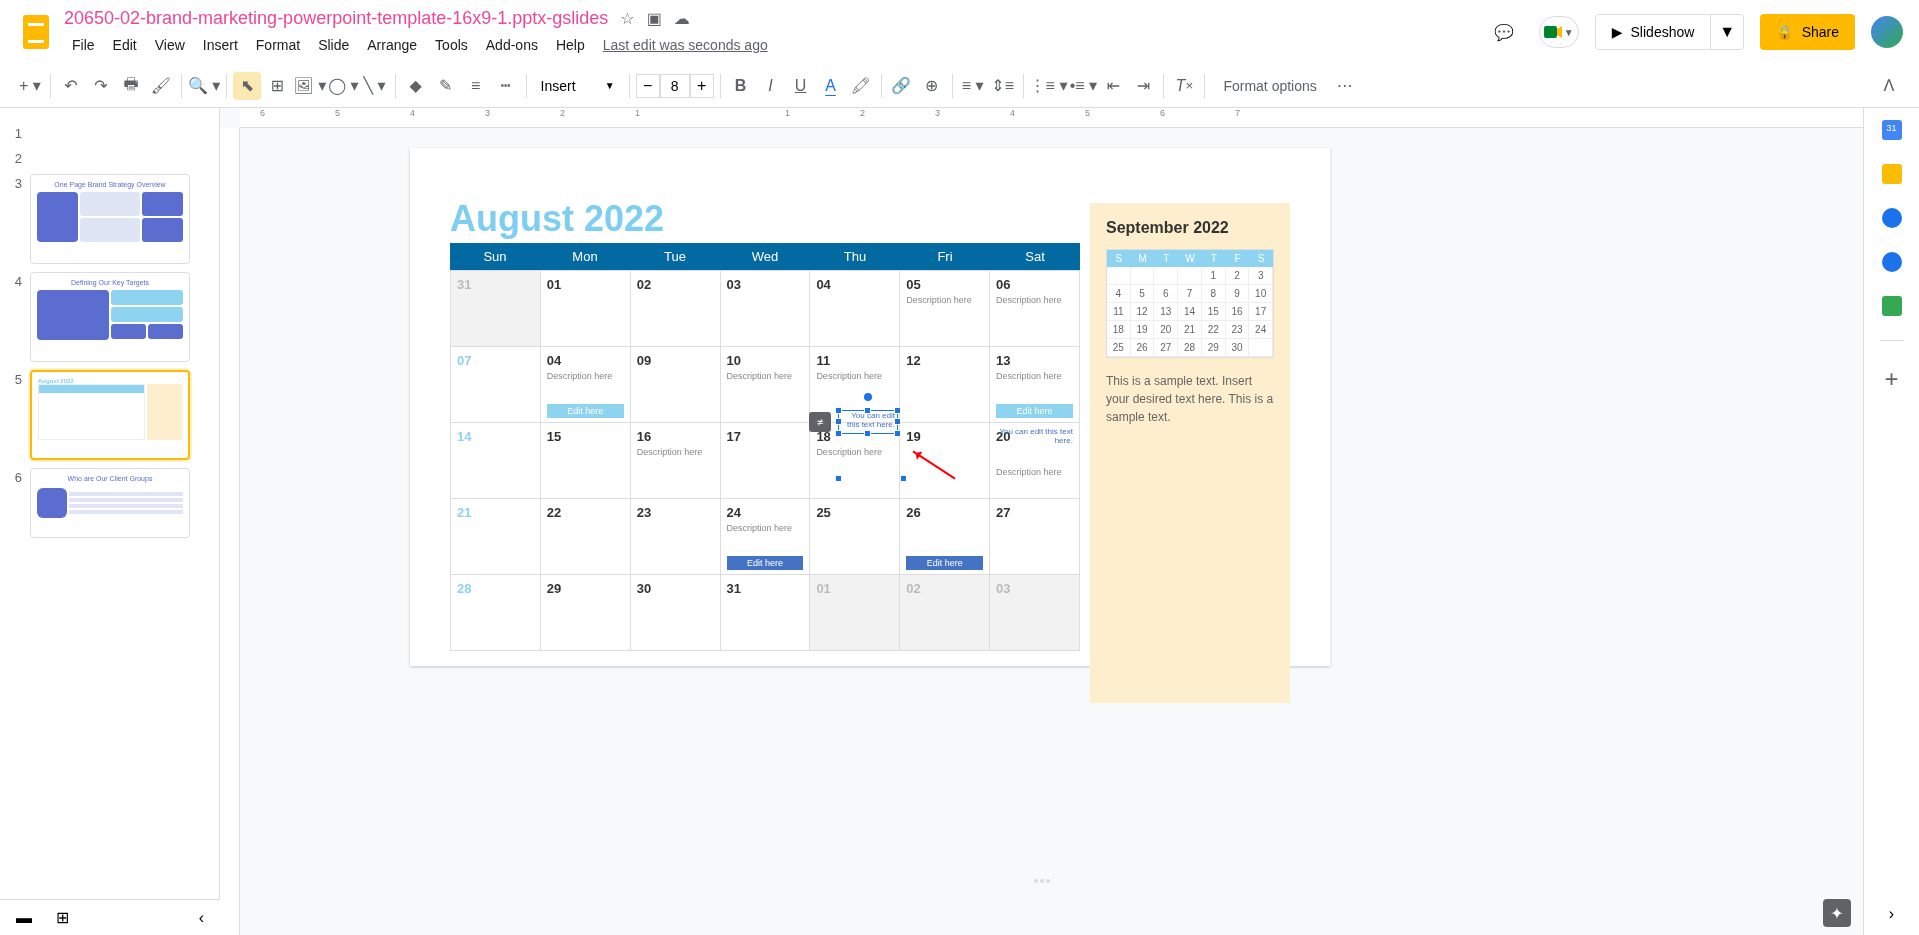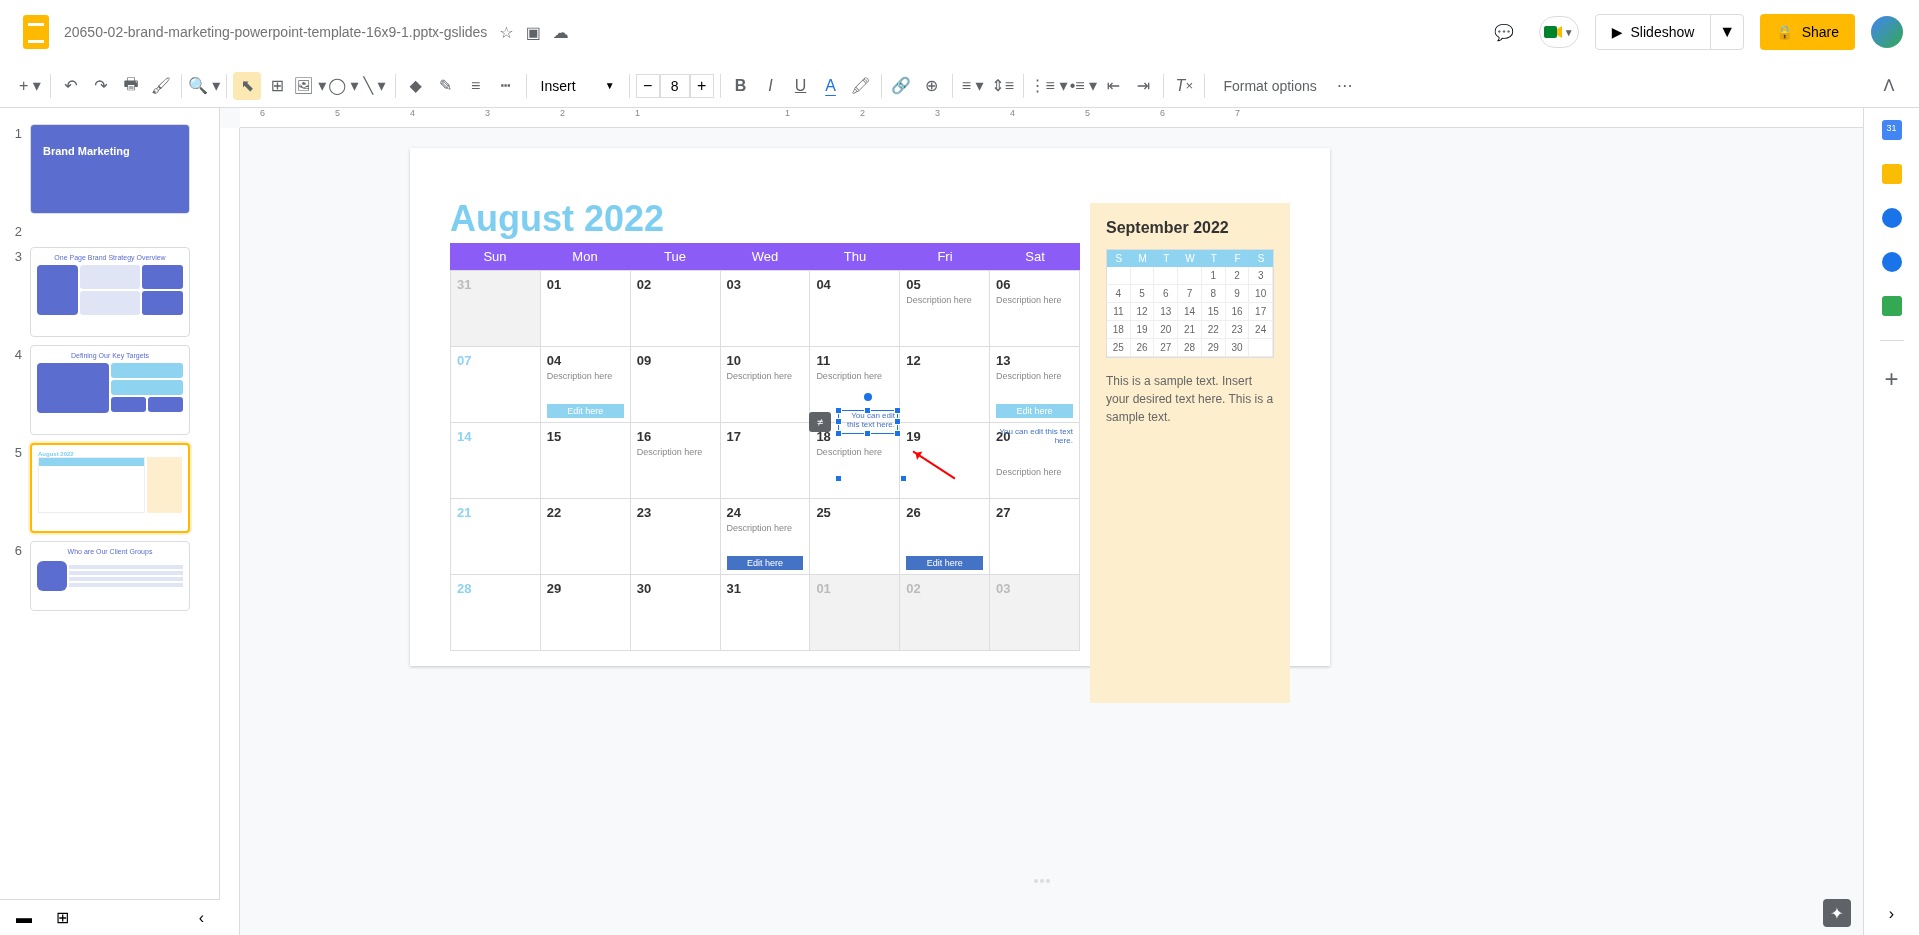--- a/index.html
+++ b/index.html
@@ -4,21 +4,21 @@
 <style>
 * { box-sizing: border-box; margin: 0; padding: 0; font-family: Arial, sans-serif; }
 body { background: #fff; overflow: hidden; }
 .header { display: flex; align-items: center; padding: 8px 16px; height: 64px; }
 .logo { width: 40px; height: 40px; margin-right: 8px; display: flex; align-items: center; justify-content: center; }
 .logo-box { width: 26px; height: 34px; background: #ffba00; border-radius: 3px; position: relative; }
 .logo-box::before { content: ''; position: absolute; top: 8px; left: 5px; width: 16px; height: 3px; background: #fff; }
 .logo-box::after { content: ''; position: absolute; bottom: 6px; left: 5px; width: 16px; height: 3px; background: #fff; }
 .title-area { flex: 1; }
 .title-row { display: flex; align-items: center; gap: 12px; }
-.doc-title { font-size: 14px; color: #737373; }
+.doc-title { font-size: 18px; color: #ec4899; }
 .title-icons { display: flex; gap: 12px; color: #5f6368; }
 .menu-bar { display: flex; gap: 2px; margin-top: 4px; }
 .menu-item { padding: 4px 8px; font-size: 14px; color: #202124; cursor: pointer; }
 .last-edit { color: #5f6368; text-decoration: underline; font-size: 14px; padding: 4px 8px; }
 .header-right { display: flex; align-items: center; gap: 16px; }
 .icon-btn { width: 36px; height: 36px; display: flex; align-items: center; justify-content: center; border-radius: 50%; cursor: pointer; color: #5f6368; }
 .meet-badge { width: 40px; height: 32px; border-radius: 18px; border: 1px solid #dadce0; display: flex; align-items: center; justify-content: center; }
 .slideshow-box { display: flex; align-items: center; border: 1px solid #dadce0; border-radius: 4px; height: 36px; }
 .slideshow-main { padding: 0 16px; display: flex; align-items: center; gap: 8px; font-size: 14px; }
 .slideshow-dd { border-left: 1px solid #dadce0; padding: 0 8px; height: 100%; display: flex; align-items: center; }
@@ -38,21 +38,21 @@
 .slide-thumb-wrap { display: flex; align-items: flex-start; padding: 4px 8px; gap: 8px; }
 .slide-num { font-size: 13px; color: #5f6368; width: 14px; text-align: right; margin-top: 2px; }
 .slide-thumb { width: 160px; height: 90px; border: 1px solid #dadce0; border-radius: 4px; background: #fff; cursor: pointer; overflow: hidden; position: relative; font-size: 8px; }
 .slide-thumb.active { border: 2px solid #ffba00; box-shadow: 0 0 0 2px rgba(255,186,0,0.2); }
 .canvas-area { flex: 1; background: #f8f9fa; position: relative; overflow: hidden; }
 .ruler-h { position: absolute; top: 0; left: 20px; right: 0; height: 20px; background: #fff; border-bottom: 1px solid #dadce0; font-size: 9px; color: #888; }
 .ruler-v { position: absolute; top: 20px; left: 0; width: 20px; bottom: 0; background: #fff; border-right: 1px solid #dadce0; }
 .slide-canvas { position: absolute; top: 40px; left: 190px; width: 920px; height: 518px; background: #fff; box-shadow: 0 1px 3px rgba(0,0,0,0.2); }
 .cal-title { position: absolute; top: 50px; left: 40px; font-size: 36px; font-weight: bold; color: #7dcef0; }
 .cal-main { position: absolute; top: 95px; left: 40px; width: 630px; }
-.cal-header { display: flex; background: #8b5cf6; align-items: center; }
+.cal-header { display: flex; background: #0369a1; align-items: center; }
 .cal-header div { flex: 1; text-align: center; padding: 6px; font-size: 13px; color: #fff; font-weight: 500; }
 .cal-grid { display: flex; flex-wrap: wrap; border-left: 1px solid #ddd; border-top: 1px solid #ddd; }
 .cal-cell { width: 14.2857%; height: 76px; border-right: 1px solid #ddd; border-bottom: 1px solid #ddd; padding: 4px 6px; position: relative; background: #fff; }
 .cal-cell.gray { background: #f2f2f2; }
 .cal-date { font-size: 13px; font-weight: bold; color: #333; }
 .cal-date.faded { color: #bbb; }
 .cal-date.sun { color: #8ed3f0; }
 .cal-desc { font-size: 9px; color: #888; margin-top: 2px; }
 .cal-badge { position: absolute; bottom: 4px; left: 6px; right: 6px; background: #8ed3f0; color: #fff; font-size: 9px; text-align: center; padding: 2px; }
 .cal-badge.blue { background: #4472c4; }
@@ -90,20 +90,33 @@
     </div>
   <div class="title-area">
     <div class="title-row">
       <span class="doc-title">20650-02-brand-marketing-powerpoint-template-16x9-1.pptx-gslides</span>
       <div class="title-icons">
         <span>☆</span>
         <span>▣</span>
         <span>☁</span>
       </div>
     </div>
+    <div class="menu-bar">
+      <span class="menu-item">File</span>
+      <span class="menu-item">Edit</span>
+      <span class="menu-item">View</span>
+      <span class="menu-item">Insert</span>
+      <span class="menu-item">Format</span>
+      <span class="menu-item">Slide</span>
+      <span class="menu-item">Arrange</span>
+      <span class="menu-item">Tools</span>
+      <span class="menu-item">Add-ons</span>
+      <span class="menu-item">Help</span>
+      <span class="last-edit">Last edit was seconds ago</span>
+    </div>
   </div>
   <div class="header-right">
     <div class="icon-btn">💬</div>
     <div class="meet-badge">
         <svg width="20" height="16">
           <rect x="0" y="2" width="13" height="12" rx="2" fill="#00832d"></rect>
           <polygon points="13,5 18,2 18,14 13,11" fill="#ffba00"></polygon>
         </svg>
         <span style="font-size:10px;color:#5f6368">▼</span>
       </div>
@@ -188,25 +201,20 @@
   <div class="tb-btn">⋯</div>
   <div class="tb-right">
     <div class="tb-btn">ᐱ</div>
   </div>
 </div>
 
 <div class="main-area">
   <div class="slide-panel">
     <div class="slide-thumb-wrap">
         <div class="slide-num">1</div>
-        <div class="slide-thumb">
-          <div class="thumb1-bg">
-            <div class="thumb1-txt">Brand Marketing</div>
-          </div>
-        </div>
       </div>
     <div class="slide-thumb-wrap">
         <div class="slide-num">2</div>
       </div>
     <div class="slide-thumb-wrap">
         <div class="slide-num">3</div>
         <div class="slide-thumb">
           <div style="text-align:center;padding:6px;font-size:7px;color:#5b6dce"><span>One Page Brand Strategy Overview</span><div style="display:flex;gap:2px;margin-top:4px">
               <div style="flex:1;height:50px;background:#5b6dce;border-radius:4px"></div>
               <div style="flex:1.5;display:flex;flex-direction:column;gap:2px">

